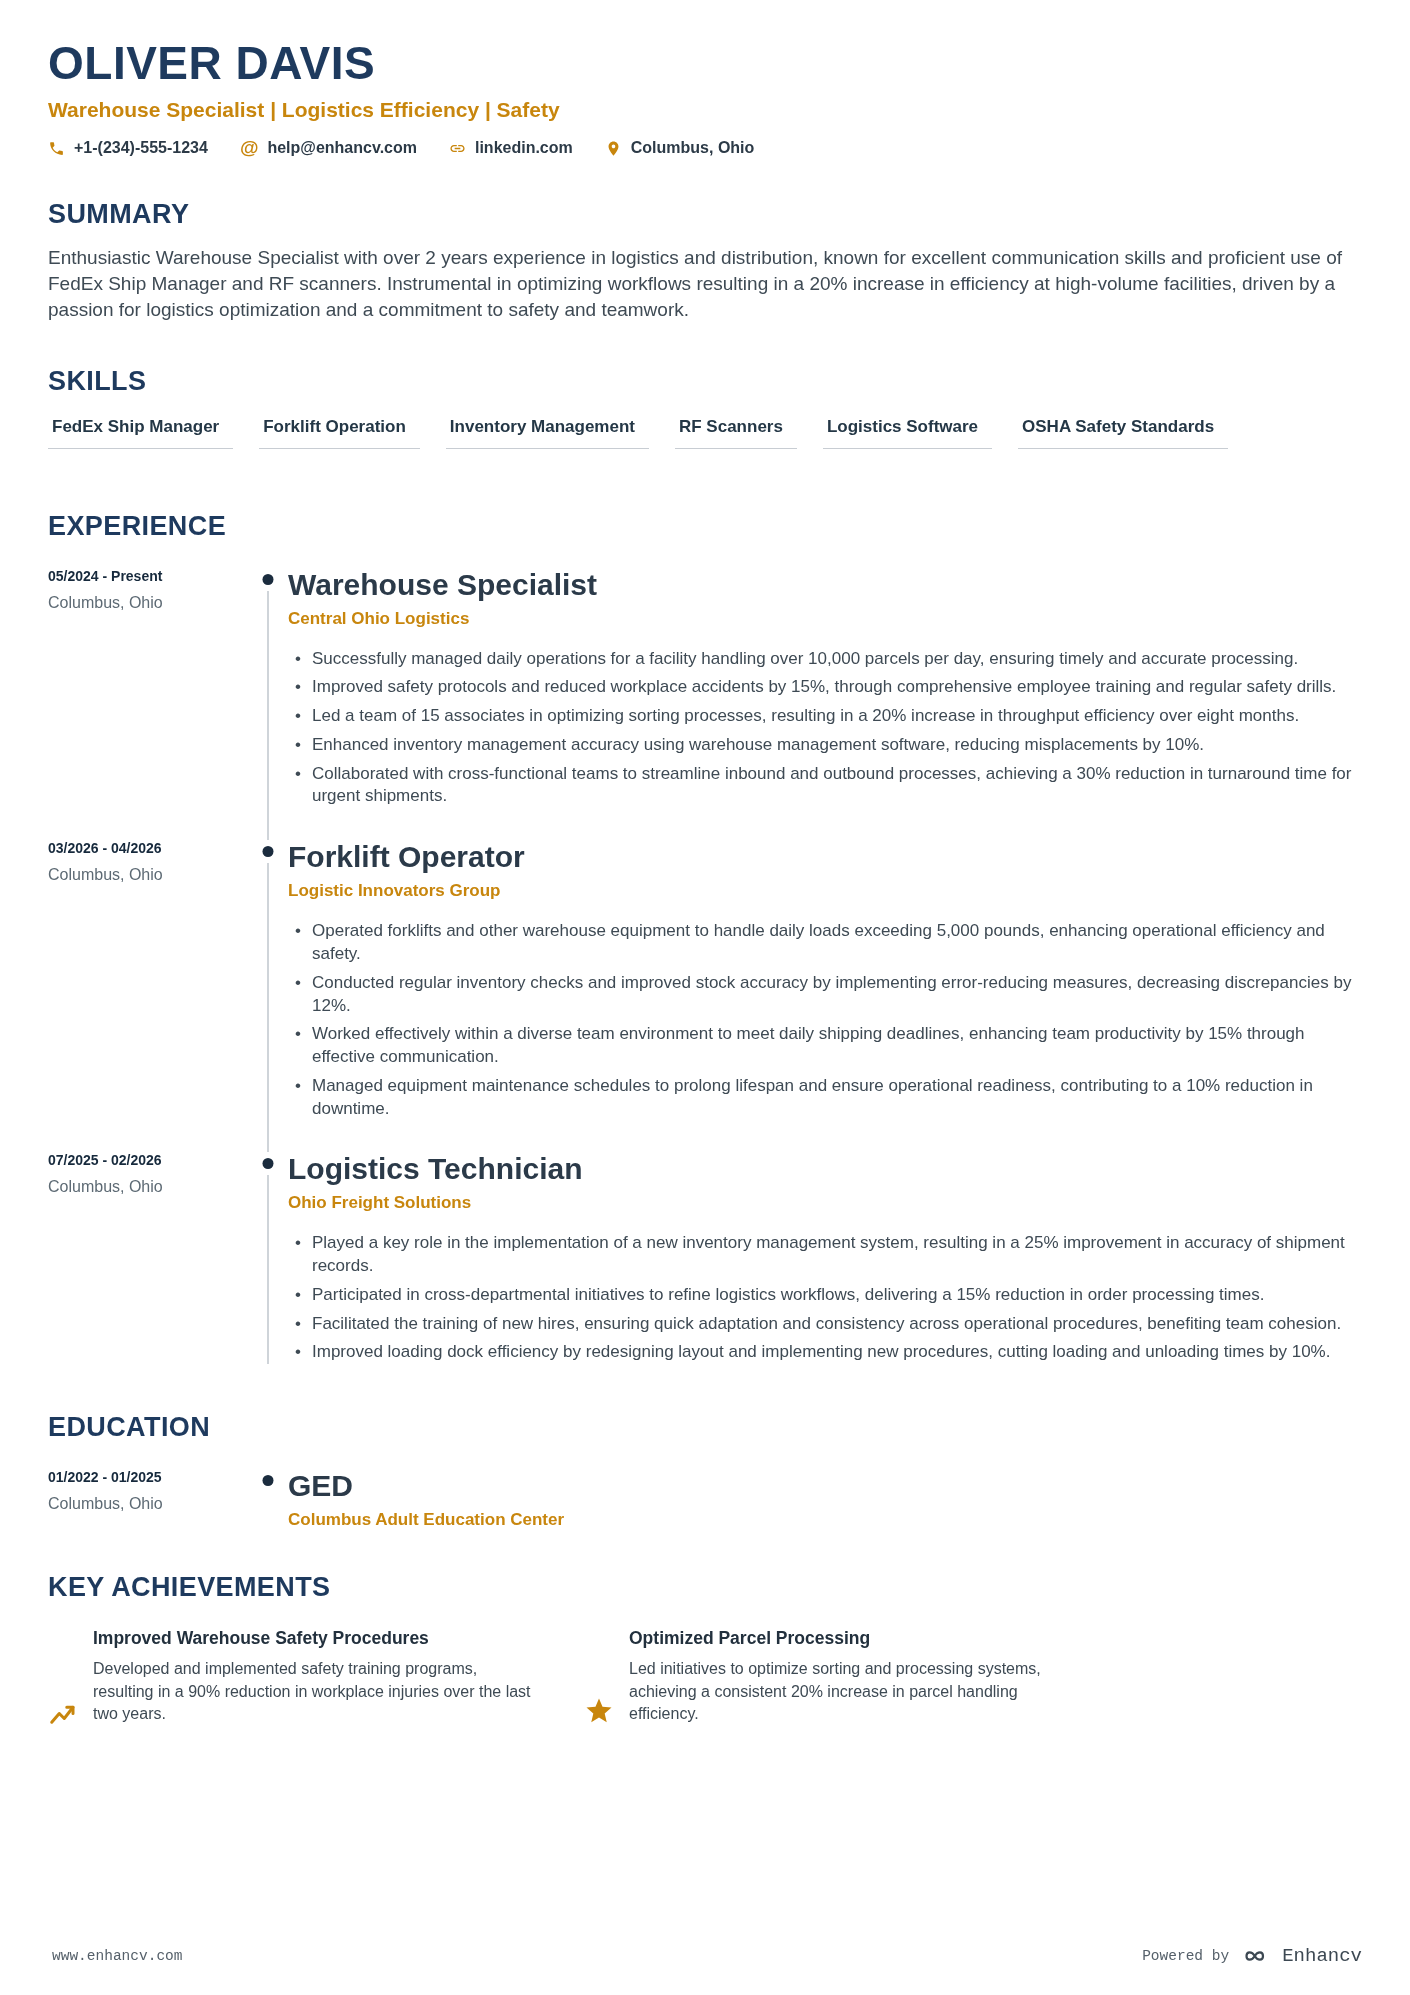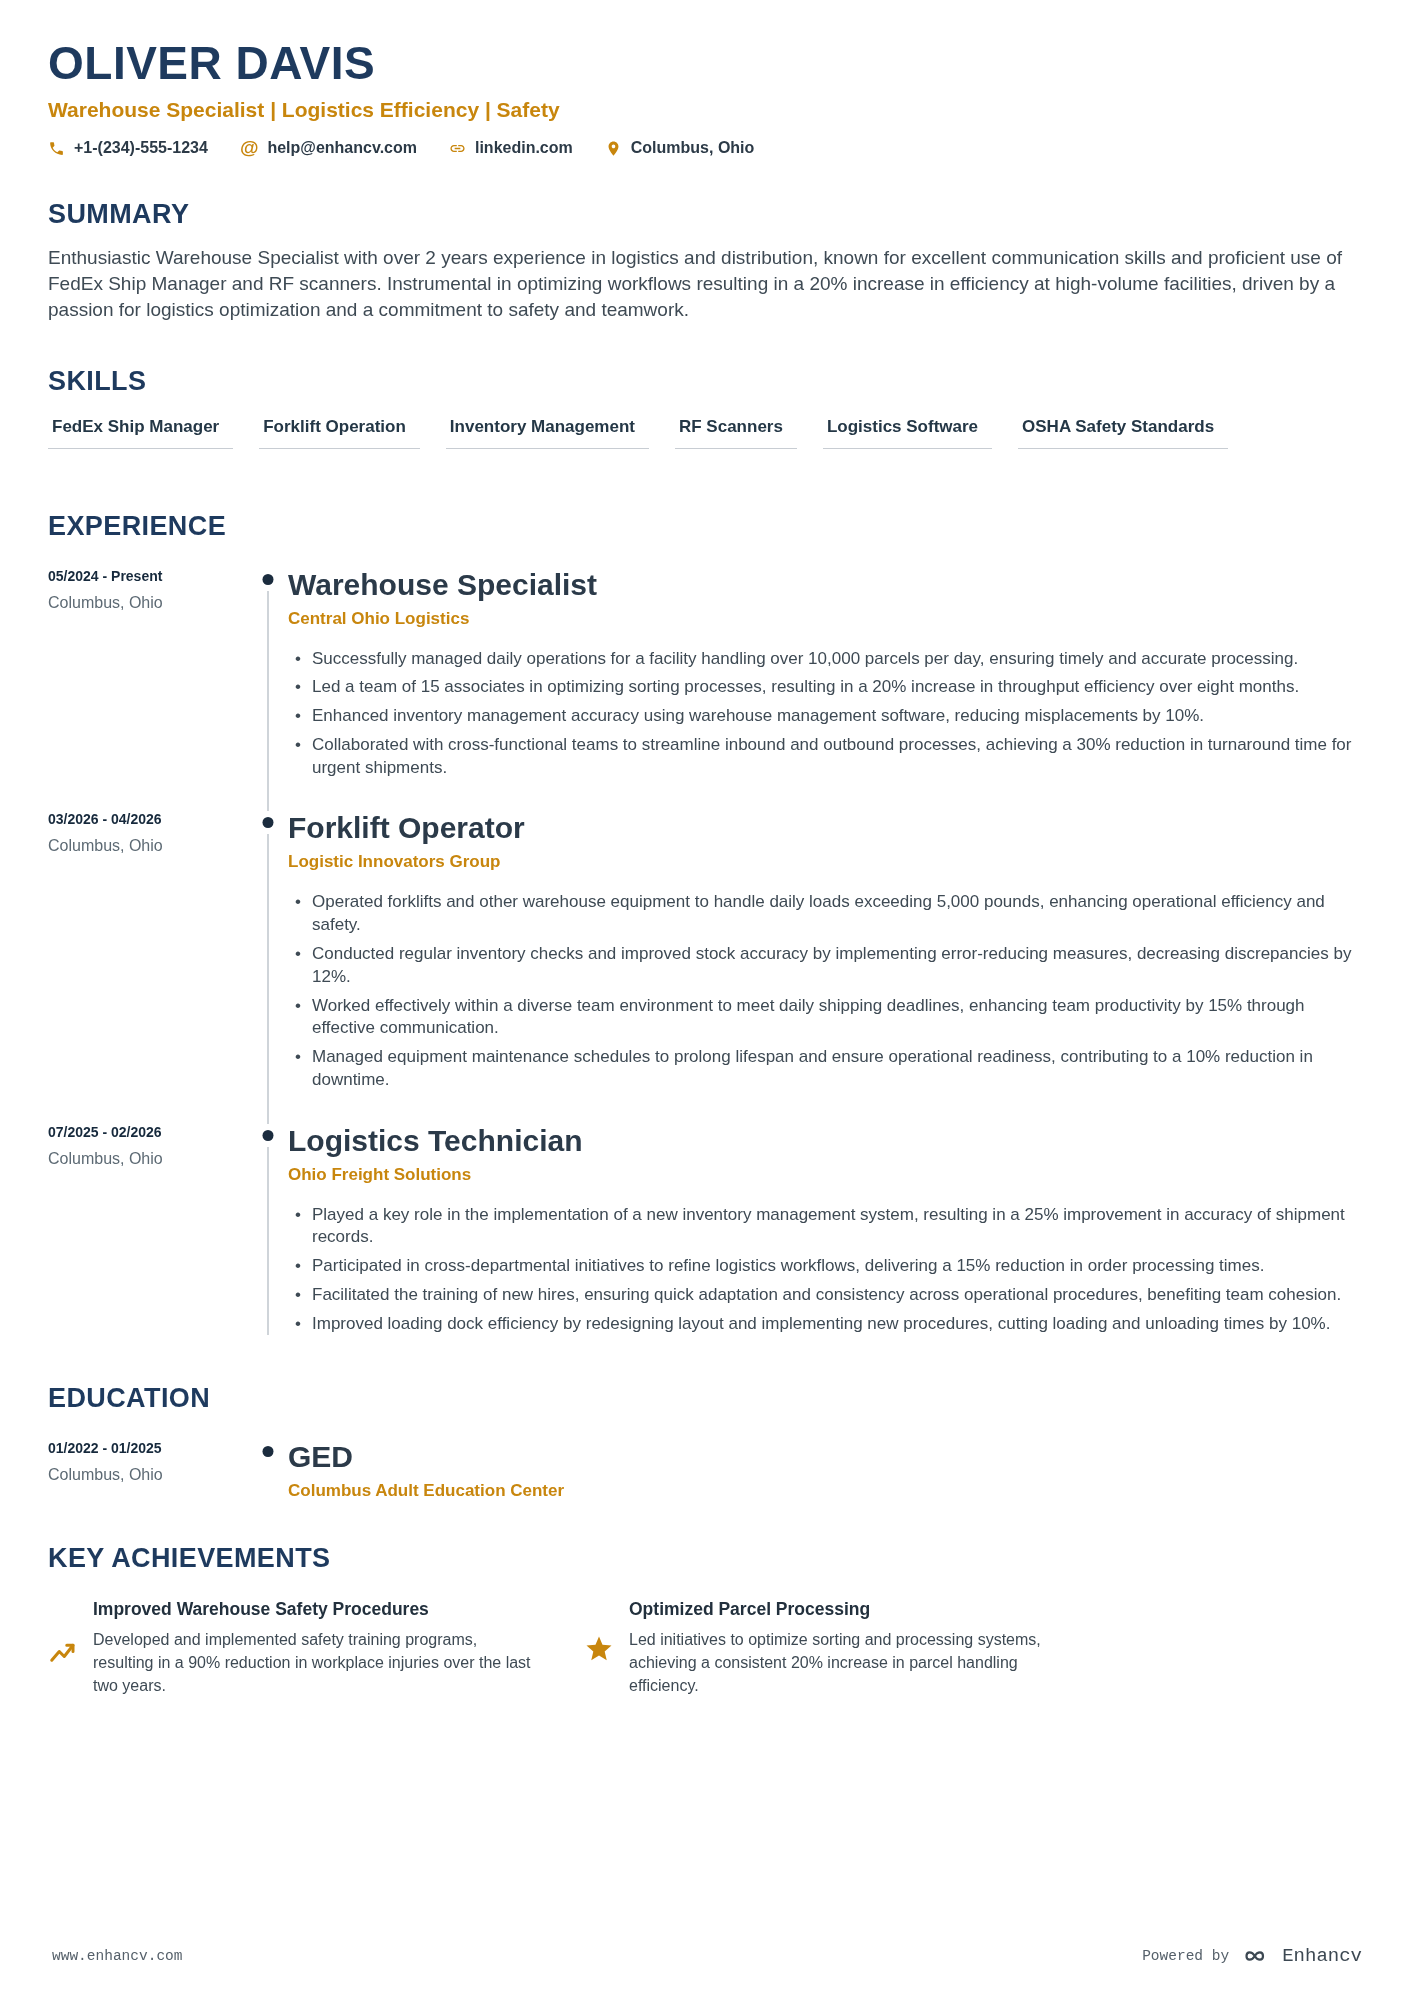--- a/index.html
+++ b/index.html
@@ -38,21 +38,21 @@
   .tline { position:absolute; left:50%; top:23px; bottom:-26px; width:2px; background:#cfd4d9; transform:translateX(-50%); }
   .entry.last .tline { bottom:6px; }
   .role { font-size:30px; font-weight:700; color:#2b3a49; }
   .company { font-size:17px; font-weight:700; color:#c8860d; margin-top:7px; }
   .bullets { margin-top:19px; list-style:none; }
   .bullets li { position:relative; padding-left:24px; font-size:17px; line-height:1.34; margin-bottom:6px; color:#3e4a54; }
   .bullets li::before { content:"\2022"; position:absolute; left:7px; top:0; color:#3e4a54; }
 
   
   .ach-grid { display:grid; grid-template-columns:492px 492px; column-gap:44px; margin-top:24px; }
-  .ach { display:flex; gap:15px; align-items:center; }
+  .ach { display:flex; gap:15px; align-items:flex-end; }
   .ach-icon { width:30px; height:30px; flex:none; margin-top:2px; }
   .ach-icon svg { width:100%; height:100%; }
   .ach-title { font-size:17.5px; font-weight:700; color:#22303d; line-height:1.3; }
   .ach-text { font-size:16px; line-height:1.42; color:#3e4a54; margin-top:8px; }
 
   
   .footer { position:absolute; left:52px; right:48px; bottom:28px; display:flex; justify-content:space-between; align-items:center;font-family:Liberation Mono, monospace; }
   .site { font-size:14.5px; color:#55606a; }
   .powered { display:flex; align-items:center; gap:12px; }
   .powered-label { font-size:14.5px; color:#55606a; }
@@ -126,20 +126,21 @@
       </div>
       <div class="timeline">
           <span class="dot"></span>
           <span class="tline"></span>
         </div>
       <div>
         <div class="role">Warehouse Specialist</div>
         <div class="company">Central Ohio Logistics</div>
         <ul class="bullets">
           <li>Successfully managed daily operations for a facility handling over 10,000 parcels per day, ensuring timely and accurate processing.</li>
+          <li>Improved safety protocols and reduced workplace accidents by 15%, through comprehensive employee training and regular safety drills.</li>
           <li>Led a team of 15 associates in optimizing sorting processes, resulting in a 20% increase in throughput efficiency over eight months.</li>
           <li>Enhanced inventory management accuracy using warehouse management software, reducing misplacements by 10%.</li>
           <li>Collaborated with cross-functional teams to streamline inbound and outbound processes, achieving a 30% reduction in turnaround time for urgent shipments.</li>
         </ul>
       </div>
     </div>
 
     <div class="entry">
       <div>
         <div class="dates">03/2026 - 04/2026</div>

